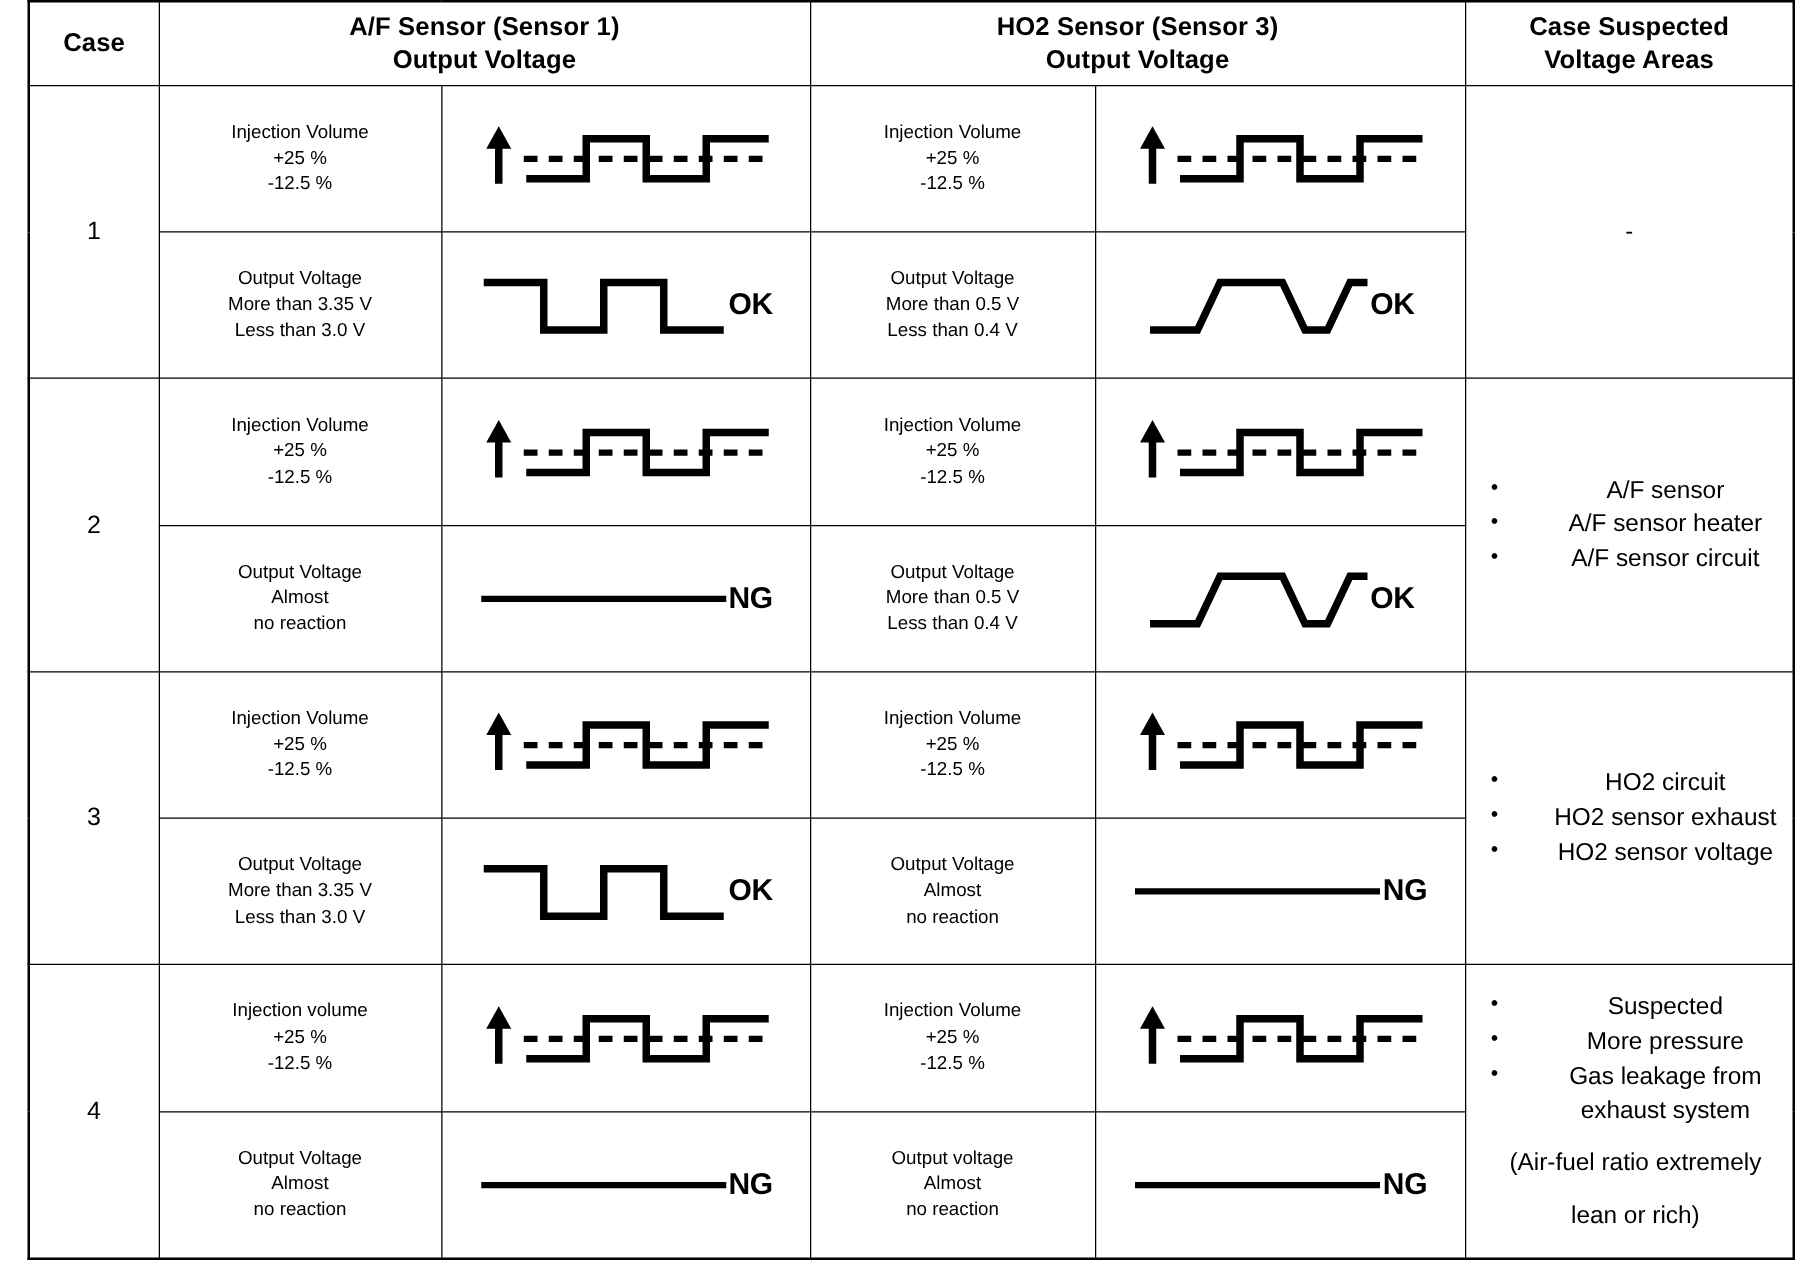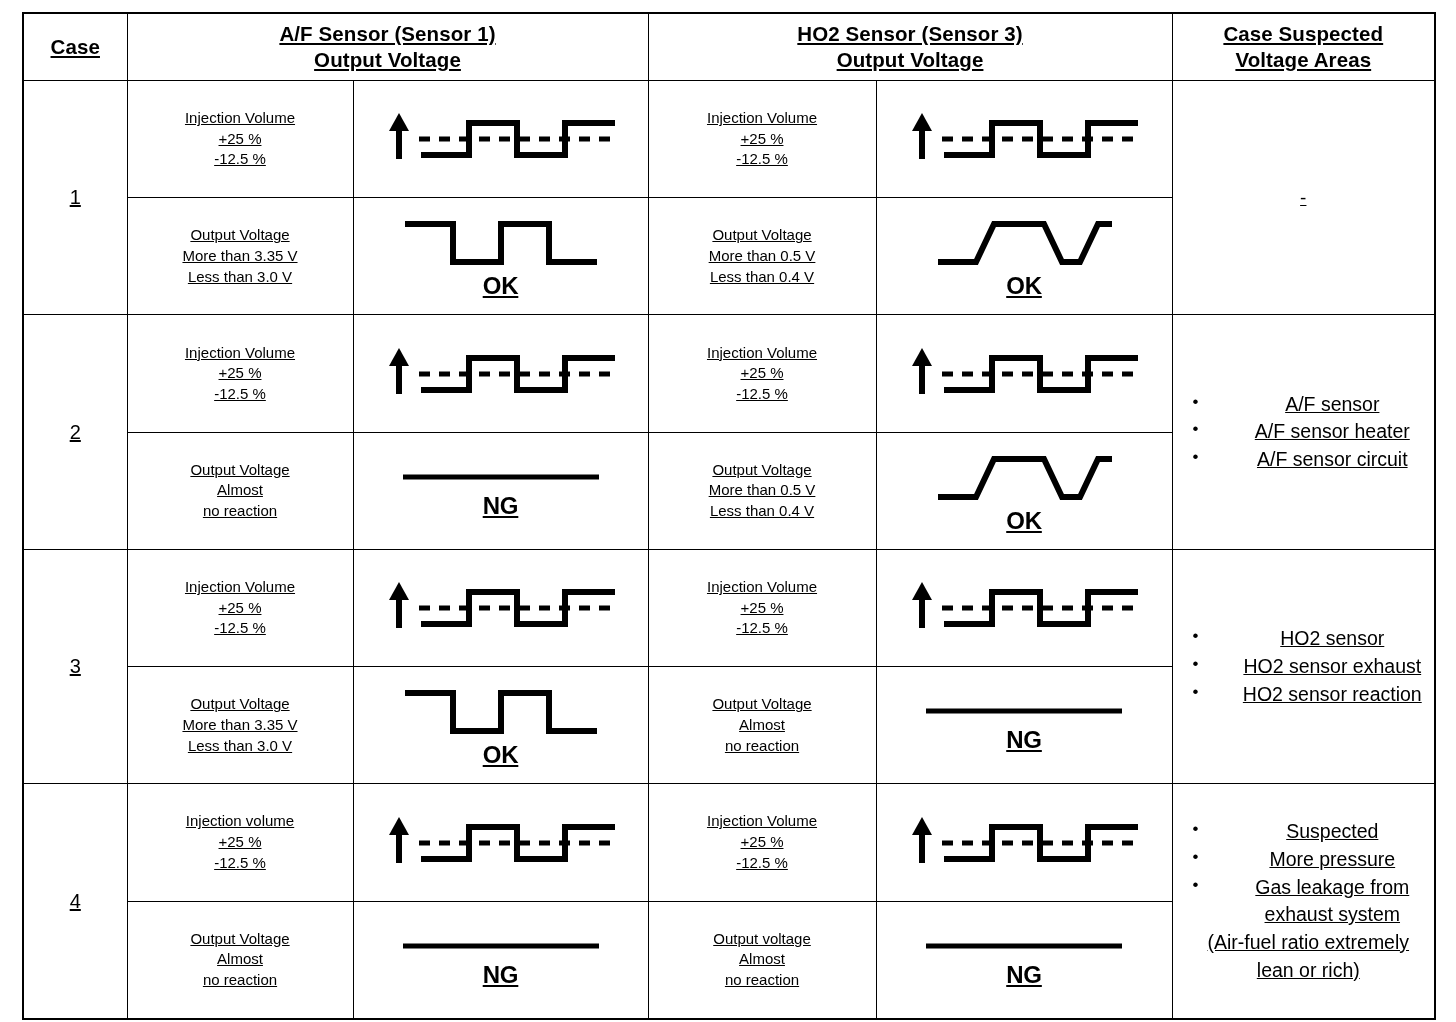--- a/index.html
+++ b/index.html
@@ -18,26 +18,25 @@
   #sheet {
     position: relative;
     width: 1456px;
     height: 1022px;
     background: #ffffff;
   }
 
   table.diag {
     position: absolute;
     left: 22px;
-    top: 12px;
+    top: 0;
     width: 1412px;
     height: 1008px;
     border-collapse: collapse;
     table-layout: fixed;
-    text-decoration: underline;
   }
 
   table.diag td, table.diag th {
     border: 1.5px solid #000;
     padding: 0;
     vertical-align: middle;
     text-align: center;
   }
 
   
@@ -104,35 +103,35 @@
   }
   .tr-cont {
     display: block;
     padding-left: 50px;
     white-space: nowrap;
   }
   .tr-note {
     display: block;
     padding-left: 2px;
     white-space: nowrap;
+    margin-top: 14px;
   }
   .trouble-dash {
     text-align: center;
     font-size: 19px;
     line-height: 1;
   }
 
   
   .wave-wrap {
     width: 100%;
     height: 100%;
     display: flex;
     align-items: center;
     justify-content: center;
-    flex-direction: column;
   }
   .wave-wrap svg { display: block; }
 
   .verdict {
     font-size: 24px;
     font-weight: bold;
     letter-spacing: -0.2px;
   }
 </style>
 </head>
@@ -372,23 +371,23 @@
       <path d="M34 30 L228 30"></path>
     </g>
     <g stroke="#000" fill="none" stroke-width="6" stroke-linecap="butt" stroke-linejoin="miter">
       <path d="M36 46 L84 46 L84 14 L132 14 L132 46 L180 46 L180 14 L230 14"></path>
     </g>
   </svg>
             </div>
           </td>
      <td class="trouble" rowspan="2">
             <div class="trouble-inner">
-              <span class="tr-li"><span class="bullet">•</span><span>HO2 sensor</span></span>
+              <span class="tr-li"><span class="bullet">•</span><span>HO2 circuit</span></span>
               <span class="tr-li"><span class="bullet">•</span><span>HO2 sensor exhaust</span></span>
-              <span class="tr-li"><span class="bullet">•</span><span>HO2 sensor reaction</span></span>
+              <span class="tr-li"><span class="bullet">•</span><span>HO2 sensor voltage</span></span>
             </div>
           </td>
         </tr>
         <tr>
           <td class="txtcell">
             <span class="ln">Output Voltage</span>
           <span class="ln">More than 3.35 V</span>
           <span class="ln">Less than 3.0 V</span>
           </td>
      <td class="wavecell">

